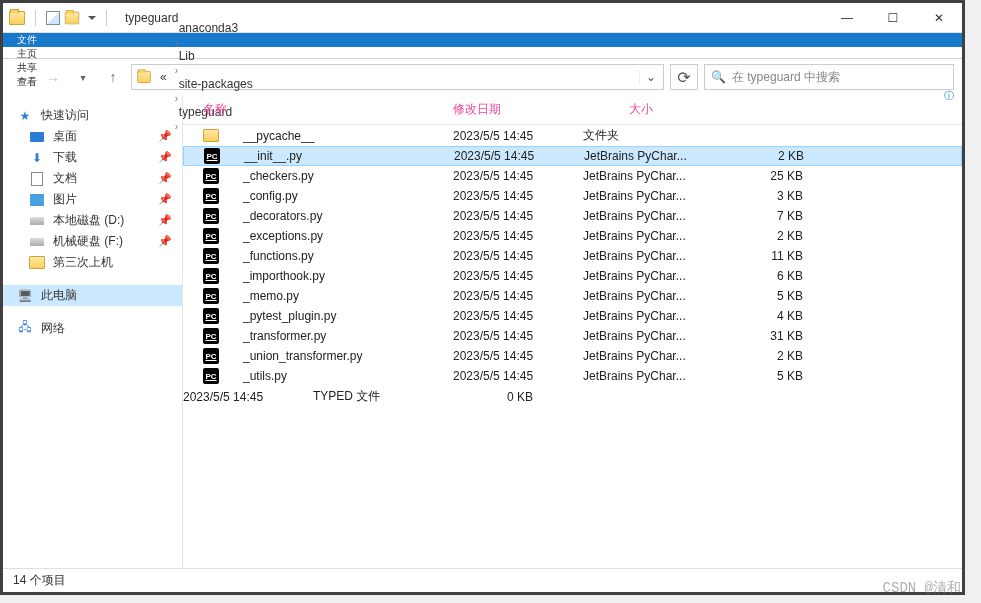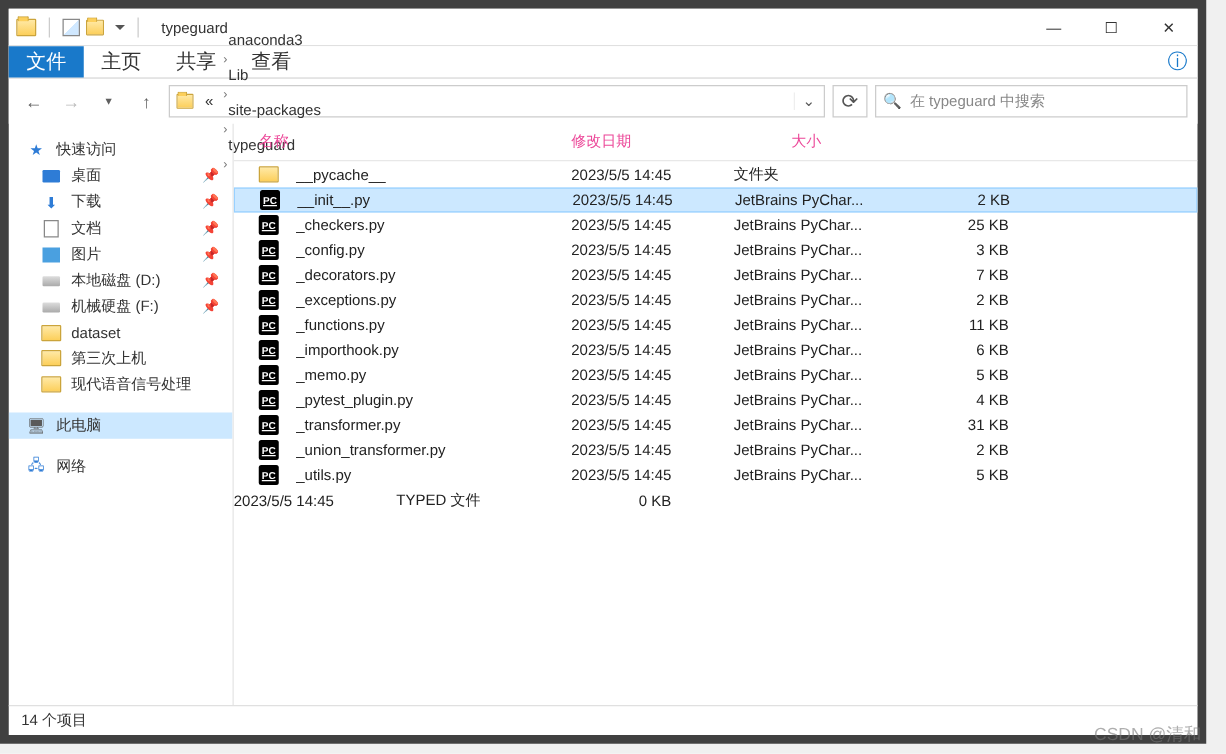--- a/index.html
+++ b/index.html
@@ -1,33 +1,33 @@
 <!DOCTYPE html>
 <html><head>
 <meta charset="utf-8">
 <style>
 * { margin: 0; padding: 0; box-sizing: border-box; font-family: "Microsoft YaHei", "Segoe UI", sans-serif; }
 body { background: #f0f0f0; width: 981px; height: 603px; overflow: hidden; position: relative; }
-.window { width: 965px; height: 595px; background: #fff; border: 7px solid #404040; position: relative; }
+.window { width: 965px; height: 595px; background: #fff; border: 3px solid #404040; position: relative; }
 
 
 .titlebar { height: 30px; display: flex; align-items: center; background: #fff; border-bottom: 1px solid #e0e0e0; }
 .tb-icons { display: flex; align-items: center; gap: 6px; padding: 0 6px; }
 .tb-qat { display: flex; align-items: center; gap: 4px; }
 .folder-ico { width: 16px; height: 14px; background: linear-gradient(#ffe9a6,#fccf5b); border: 1px solid #cba43b; border-radius: 1px; position: relative; }
 .folder-ico::before { content:""; position:absolute; top:-3px; left:0; width:7px; height:3px; background:#fccf5b; border:1px solid #cba43b; border-bottom:none; border-radius:1px 1px 0 0; }
 .tb-sep { width:1px; height:16px; background:#ccc; margin:0 4px; }
 .dropdown-caret { width:0; height:0; border-left:4px solid transparent; border-right:4px solid transparent; border-top:4px solid #555; margin-left:2px; }
 .tb-title { font-size: 12px; padding-left: 8px; color: #333; }
 .tb-spacer { flex: 1; }
 .tb-controls { display: flex; }
 .tb-btn { width: 46px; height: 30px; display: flex; align-items: center; justify-content: center; font-size: 12px; color: #333; }
 
 
-.ribbon { height: 26px; display: flex; align-items: stretch; background: #fff; border-bottom: 1px solid #d0d0d0; font-size: 16px; }
+.ribbon { height: 26px; display: flex; align-items: stretch; background: #fff; border-bottom: 1px solid #d0d0d0; font-size: 10px; flex-direction: column; }
 .ribbon-tab { padding: 0 14px; display: flex; align-items: center; color: #333; cursor: default; }
 .ribbon-tab.file { background: #1979ca; color: #fff; }
 .ribbon-help { margin-left: auto; padding: 0 8px; display:flex; align-items:center; }
 
 
 .addr-row { height: 36px; display: flex; align-items: center; padding: 4px 8px; gap: 6px; background: #fff; }
 .nav-btns { display: flex; align-items: center; gap: 6px; }
 .nav-btn { width: 24px; height: 24px; display:flex; align-items:center; justify-content:center; color:#606060; font-size:14px; }
 .addr-box { flex: 1; height: 26px; border: 1px solid #ccc; display: flex; align-items: center; padding: 0 4px; font-size: 12px; gap: 4px; }
 .addr-crumb { padding: 0 4px; display:flex; align-items:center; gap:4px; color:#333; }
@@ -56,31 +56,31 @@
 
 
 .files { flex:1; display:flex; flex-direction:column; overflow:auto; }
 .fl-header { display:flex; font-size:12px; color:#ec4899; border-bottom:1px solid #e8e8e8; padding: 6px 0; position:relative; }
 .col-name { width: 270px; padding-left:20px; }
 .col-date { width: 130px; }
 .col-type { width: 150px; }
 .col-size { width: 80px; text-align:right; padding-right:10px; }
 .fl-row { display:flex; font-size:12px; color:#222; padding:2px 0; align-items:center; }
 .fl-row.selected { background:#cce8ff; border:1px solid #99d1ff; padding:1px 0; }
-.fl-row .col-name { display:flex; align-items:center; gap:14px; }
+.fl-row .col-name { display:flex; align-items:center; gap:24px; }
 .file-ico { width:16px; height:16px; display:inline-flex; align-items:center; justify-content:center; }
 .ico-folder-sm { width:16px; height:13px; background:linear-gradient(#ffe9a6,#fccf5b); border:1px solid #cba43b; border-radius:1px; }
 .ico-pc-file { width:16px; height:16px; background:#000; color:#fff; font-size:8px; font-weight:bold; display:flex; align-items:center; justify-content:center; border-radius:2px;text-decoration:underline; }
 .ico-txt { width:13px; height:16px; background:#fff; border:1px solid #888; }
 
 
 .statusbar { height:24px; border-top:1px solid #e0e0e0; display:flex; align-items:center; font-size:12px; padding:0 10px; color:#333; }
 
 
-.watermark { position:absolute; right:20px; bottom:6px; color:rgba(120,120,120,0.6); font-size:14px; }
+.watermark { position:absolute; right:20px; bottom:6px; color:rgba(120,120,120,0.6); font-size:14px;font-family:Liberation Mono, monospace; }
 
 .qa-ico { width:14px; height:14px; border:1px solid #888; display:inline-block; }
 .chk { background:linear-gradient(135deg,#fff 50%,#d0e8ff 50%); }
 </style>
 </head>
 <body>
 
 <div class="window">
 
   <div class="titlebar">
@@ -175,33 +175,21 @@
             <span class="ico">
               <span class="ico-drive"></span>
             </span>
             <span>机械硬盘 (F:)</span>
             <span class="pin">📌</span>
           </div>
         <div class="sb-item">
             <span class="ico">
               <span class="ico-folder-sm"></span>
             </span>
-            <span>dataset</span>
-          </div>
-        <div class="sb-item">
-            <span class="ico">
-              <span class="ico-folder-sm"></span>
-            </span>
             <span>第三次上机</span>
-          </div>
-        <div class="sb-item">
-            <span class="ico">
-              <span class="ico-folder-sm"></span>
-            </span>
-            <span>现代语音信号处理</span>
           </div>
       </div>
       <div class="sb-group">
         <div class="sb-item hdr selected">
             <span class="ico ico-pc">🖥</span>
             <span>此电脑</span>
           </div>
       </div>
       <div class="sb-group">
         <div class="sb-item hdr">

